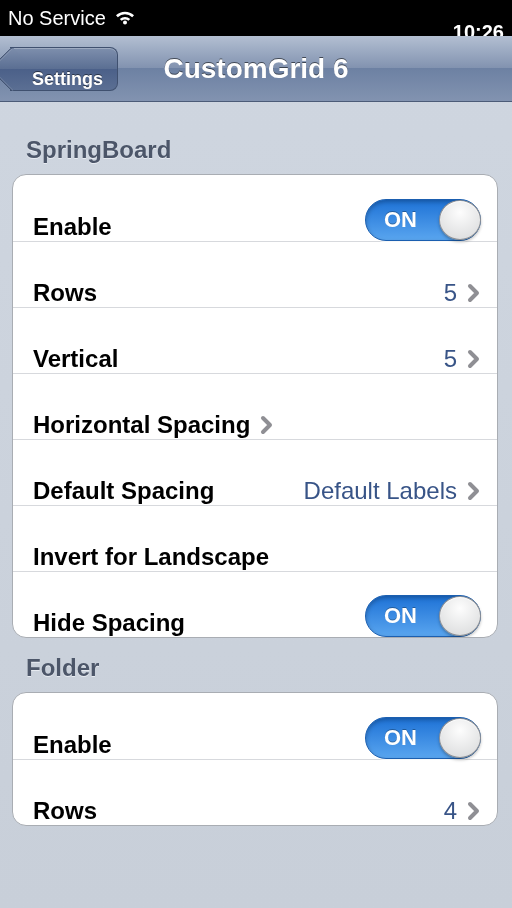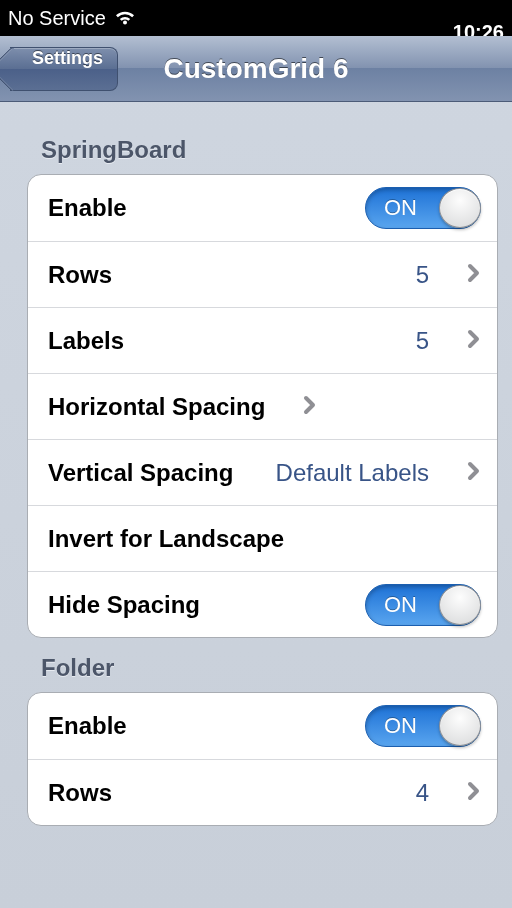--- a/index.html
+++ b/index.html
@@ -30,21 +30,21 @@
   border-bottom: 1px solid #4b5b77;
   display: flex;
   align-items: center;
   padding: 0 10px;
   position: relative;
 }
 .back-button {
   position: relative;
   height: 44px;
   display: flex;
-  align-items: flex-start;
+  align-items: flex-end;
   padding: 0 14px 0 22px;
   color: #fff;
   font-size: 18px;
   font-weight: bold;
   text-shadow: 0 -1px 0 rgba(0,0,0,0.5);
   background: linear-gradient(#7e8fad, #5b6f93 49%, #4b6089 50%, #5b6f93);
   border: 1px solid #3f506f;
   border-left: none;
   border-radius: 0 8px 8px 0;
   box-shadow: inset 0 1px 0 rgba(255,255,255,0.25);
@@ -70,41 +70,40 @@
   left: 0; right: 0;
   text-align: center;
   color: #fff;
   font-size: 28px;
   font-weight: bold;
   text-shadow: 0 -1px 0 rgba(0,0,0,0.55);
   pointer-events: none;
 }
 
 
-.content { padding: 18px 14px 0 27px; }
+.content { padding: 18px 14px 0 12px; }
 .group-header {
   color: #4c5669;
   font-size: 24px;
   font-weight: bold;
   text-shadow: 0 1px 0 #e7ebf1;
   padding: 16px 14px 10px 14px;
 }
 .group {
   background: #fff;
   border: 1px solid #a9adb3;
   border-radius: 14px;
   overflow: hidden;
 }
 .cell {
   display: flex;
-  align-items: center;
+  align-items: flex-end;
   height: 66px;
   padding: 0 16px 0 20px;
   border-top: 1px solid #d7d9dd;
-  gap: 28px;
 }
 .cell:first-child { border-top: none; }
 .cell-label {
   flex: 0 0 auto;
   font-size: 24px;
   font-weight: bold;
   color: #000;
 }
 .cell-value {
   flex: 1;
@@ -151,21 +150,21 @@
   box-shadow: 0 2px 3px rgba(0,0,0,0.25), inset 0 1px 1px rgba(255,255,255,0.9);
 }
 .toggle.on .knob { right: -1px; }
 .toggle.off .knob { left: -1px; }
 .toggle .tlabel {
   position: absolute;
   top: 0; bottom: 0;
   display: flex;
   align-items: center;
   font-size: 22px;
-  font-weight: normal;
+  font-weight: bold;
 }
 .toggle.on .tlabel { left: 18px; color: #fff; text-shadow: 0 -1px 0 rgba(0,0,0,0.3); }
 .toggle.off .tlabel { right: 14px; color: #8a8a8d; text-shadow: 0 1px 0 #fff; }
 </style>
 </head>
 <body>
 
 <div class="status-bar">
   <div class="status-left">
     <span>No Service</span>
@@ -202,40 +201,40 @@
       <div class="cell-label">Rows</div>
       <div class="cell-value">5</div>
       <span class="chevron">
         <svg width="14" height="20" viewBox="0 0 14 20">
             <path fill="none" stroke="#8f8f94" stroke-width="4" stroke-linecap="round" stroke-linejoin="round" d="M3 3l7 7-7 7"></path>
           </svg>
       </span>
     </div>
 
     <div class="cell">
-      <div class="cell-label">Labels</div>
+      <div class="cell-label">Vertical</div>
       <div class="cell-value">5</div>
       <span class="chevron">
         <svg width="14" height="20" viewBox="0 0 14 20">
             <path fill="none" stroke="#8f8f94" stroke-width="4" stroke-linecap="round" stroke-linejoin="round" d="M3 3l7 7-7 7"></path>
           </svg>
       </span>
     </div>
 
     <div class="cell">
       <div class="cell-label">Horizontal Spacing</div>
       <span class="chevron">
         <svg width="14" height="20" viewBox="0 0 14 20">
             <path fill="none" stroke="#8f8f94" stroke-width="4" stroke-linecap="round" stroke-linejoin="round" d="M3 3l7 7-7 7"></path>
           </svg>
       </span>
     </div>
 
     <div class="cell">
-      <div class="cell-label">Vertical Spacing</div>
+      <div class="cell-label">Default Spacing</div>
       <div class="cell-value">Default Labels</div>
       <span class="chevron">
         <svg width="14" height="20" viewBox="0 0 14 20">
             <path fill="none" stroke="#8f8f94" stroke-width="4" stroke-linecap="round" stroke-linejoin="round" d="M3 3l7 7-7 7"></path>
           </svg>
       </span>
     </div>
 
     <div class="cell">
       <div class="cell-label">Invert for Landscape</div>

